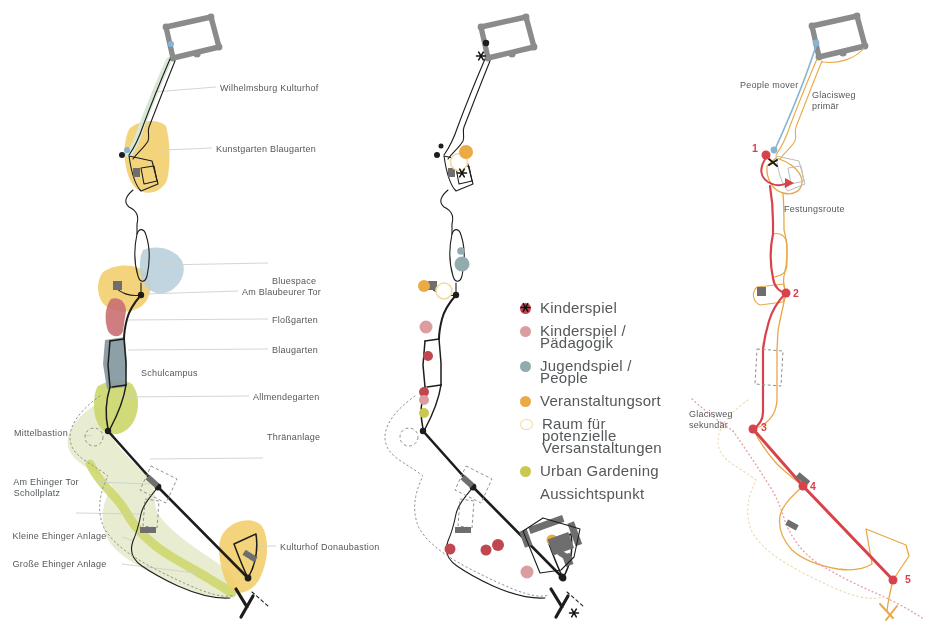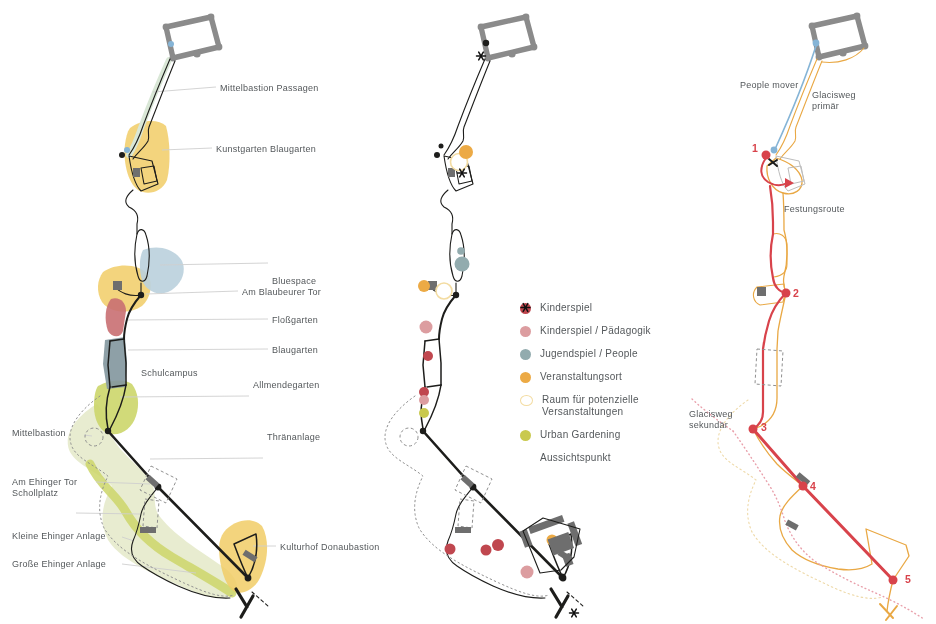--- a/index.html
+++ b/index.html
@@ -1,27 +1,27 @@
 <!DOCTYPE html>
 <html style="--label-text: #54585b; --leader: #cfcfcf; --fort: #8b8b8b; --route: #1d1d1b; --outline: #8f8f8f; --building: #6e6e6e; --area-yellow: #f1cd66; --area-blue: #bad0dd; --area-red: #c96f72; --area-slate: #84989f; --area-green: #ccd66a; --area-green-light: #e4e9c8; --band-green: #d9e7d6; --dot-kinderspiel: #c0474f; --dot-paedagogik: #dc9da0; --dot-jugend: #92abae; --dot-veranstaltung: #ecaa45; --ring-raum: #f3dca2; --dot-urban: #c9c94e; --people-mover-blue: #85b4d6; --route-red: #d8434b; --route-orange: #e9a844; --route-pink: #e9a0ab; --glacis-tan: #eed9a8; --waypoint: #d8434b;"><head>
 <meta charset="utf-8">
 <style>
   html,body{margin:0;padding:0;background:#ffffff;}
   .canvas{position:relative;width:936px;height:624px;background:#fff;overflow:hidden;
           font-family:"Liberation Sans","DejaVu Sans",sans-serif;}
   .canvas svg{position:absolute;left:0;top:0;}
   .lbl{position:absolute;font-size:9px;line-height:11px;color:var(--label-text);
        letter-spacing:.25px;white-space:pre-line;}
-  .lbl.r{text-align:left;padding-left:12px;}
+  .lbl.r{text-align:center;}
   .num{position:absolute;font-size:10.5px;font-weight:bold;color:var(--waypoint);}
   
   .legend{position:absolute;left:520px;top:302px;width:160px;}
   .legend-row{display:flex;align-items:flex-start;margin-bottom:11px;}
   .lg-marker{flex:0 0 11px;width:11px;height:11px;border-radius:50%;margin-right:9px;margin-top:1px;}
-  .lg-label{font-size:10px;line-height:12px;color:var(--label-text);letter-spacing:.25px;width:130px;}
+  .lg-label{font-size:15px;line-height:12px;color:var(--label-text);letter-spacing:.25px;width:130px;}
   .mk-k{background:var(--dot-kinderspiel);} .mk-p{background:var(--dot-paedagogik);}
   .mk-j{background:var(--dot-jugend);} .mk-v{background:var(--dot-veranstaltung);}
   .mk-ring{background:#fff;border:1.6px solid var(--ring-raum);width:9px;height:9px;}
   .mk-u{background:var(--dot-urban);}
   .mk-ast{background:none;border-radius:0;}
   
   .fort{stroke:var(--fort);stroke-width:5.4;fill:none;stroke-linejoin:round;}
   .fortf{fill:var(--fort);}
   .rt{stroke:var(--route);fill:none;stroke-linecap:round;stroke-linejoin:round;}
   .w1{stroke-width:1.1;} .w15{stroke-width:1.5;} .w2{stroke-width:2;} .w26{stroke-width:2.6;} .w32{stroke-width:3.2;}
@@ -249,28 +249,28 @@
     <g>
       <circle class="rdot" cx="766" cy="155" r="4.5"></circle>
       <circle class="rdot" cx="786" cy="293" r="4.5"></circle>
       <circle class="rdot" cx="753" cy="429" r="4.5"></circle>
       <circle class="rdot" cx="803" cy="486" r="4.5"></circle>
       <circle class="rdot" cx="893" cy="580" r="4.5"></circle>
     </g>
   </g>
 </svg>
 
-<div class="lbl" style="left:220px;top:83px">Mittelbastion Passagen</div>
+<div class="lbl" style="left:220px;top:83px">Wilhelmsburg Kulturhof</div>
 <div class="lbl" style="left:216px;top:144px">Kunstgarten Blaugarten</div>
 <div class="lbl" style="left:272px;top:276px">Bluespace</div>
 <div class="lbl" style="left:242px;top:287px">Am Blaubeurer Tor</div>
 <div class="lbl" style="left:272px;top:315px">Floßgarten</div>
 <div class="lbl" style="left:272px;top:345px">Blaugarten</div>
 <div class="lbl" style="left:141px;top:368px">Schulcampus</div>
-<div class="lbl" style="left:253px;top:380px">Allmendegarten</div>
+<div class="lbl" style="left:253px;top:392px">Allmendegarten</div>
 <div class="lbl r" style="left:0;width:82px;top:428px">Mittelbastion</div>
 <div class="lbl" style="left:267px;top:432px">Thränanlage</div>
 <div class="lbl r" style="left:0;width:92px;top:477px">Am Ehinger Tor</div>
 <div class="lbl r" style="left:0;width:74px;top:488px">Schollplatz</div>
 <div class="lbl r" style="left:0;width:119px;top:531px">Kleine Ehinger Anlage</div>
 <div class="lbl r" style="left:0;width:119px;top:559px">Große Ehinger Anlage</div>
 <div class="lbl" style="left:280px;top:542px">Kulturhof Donaubastion</div>
 
 <div class="legend">
   <div class="legend-row">

